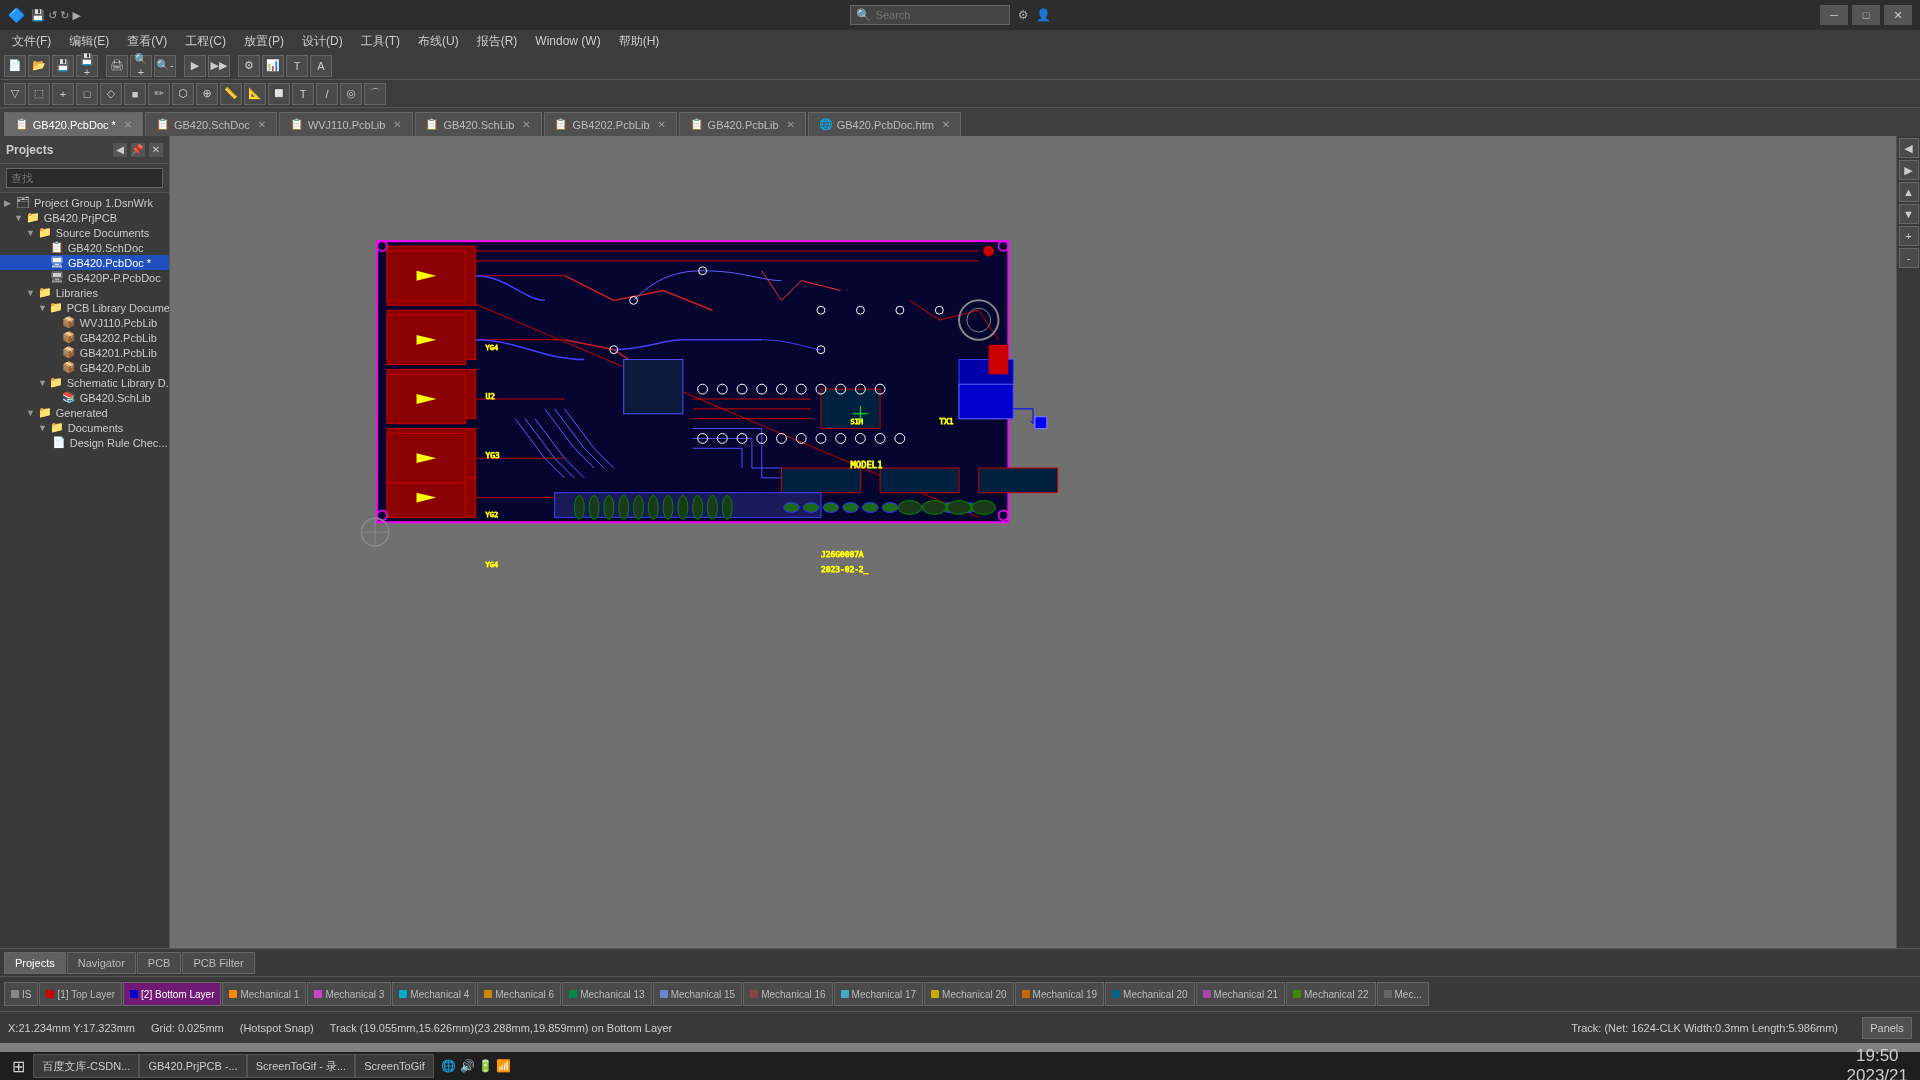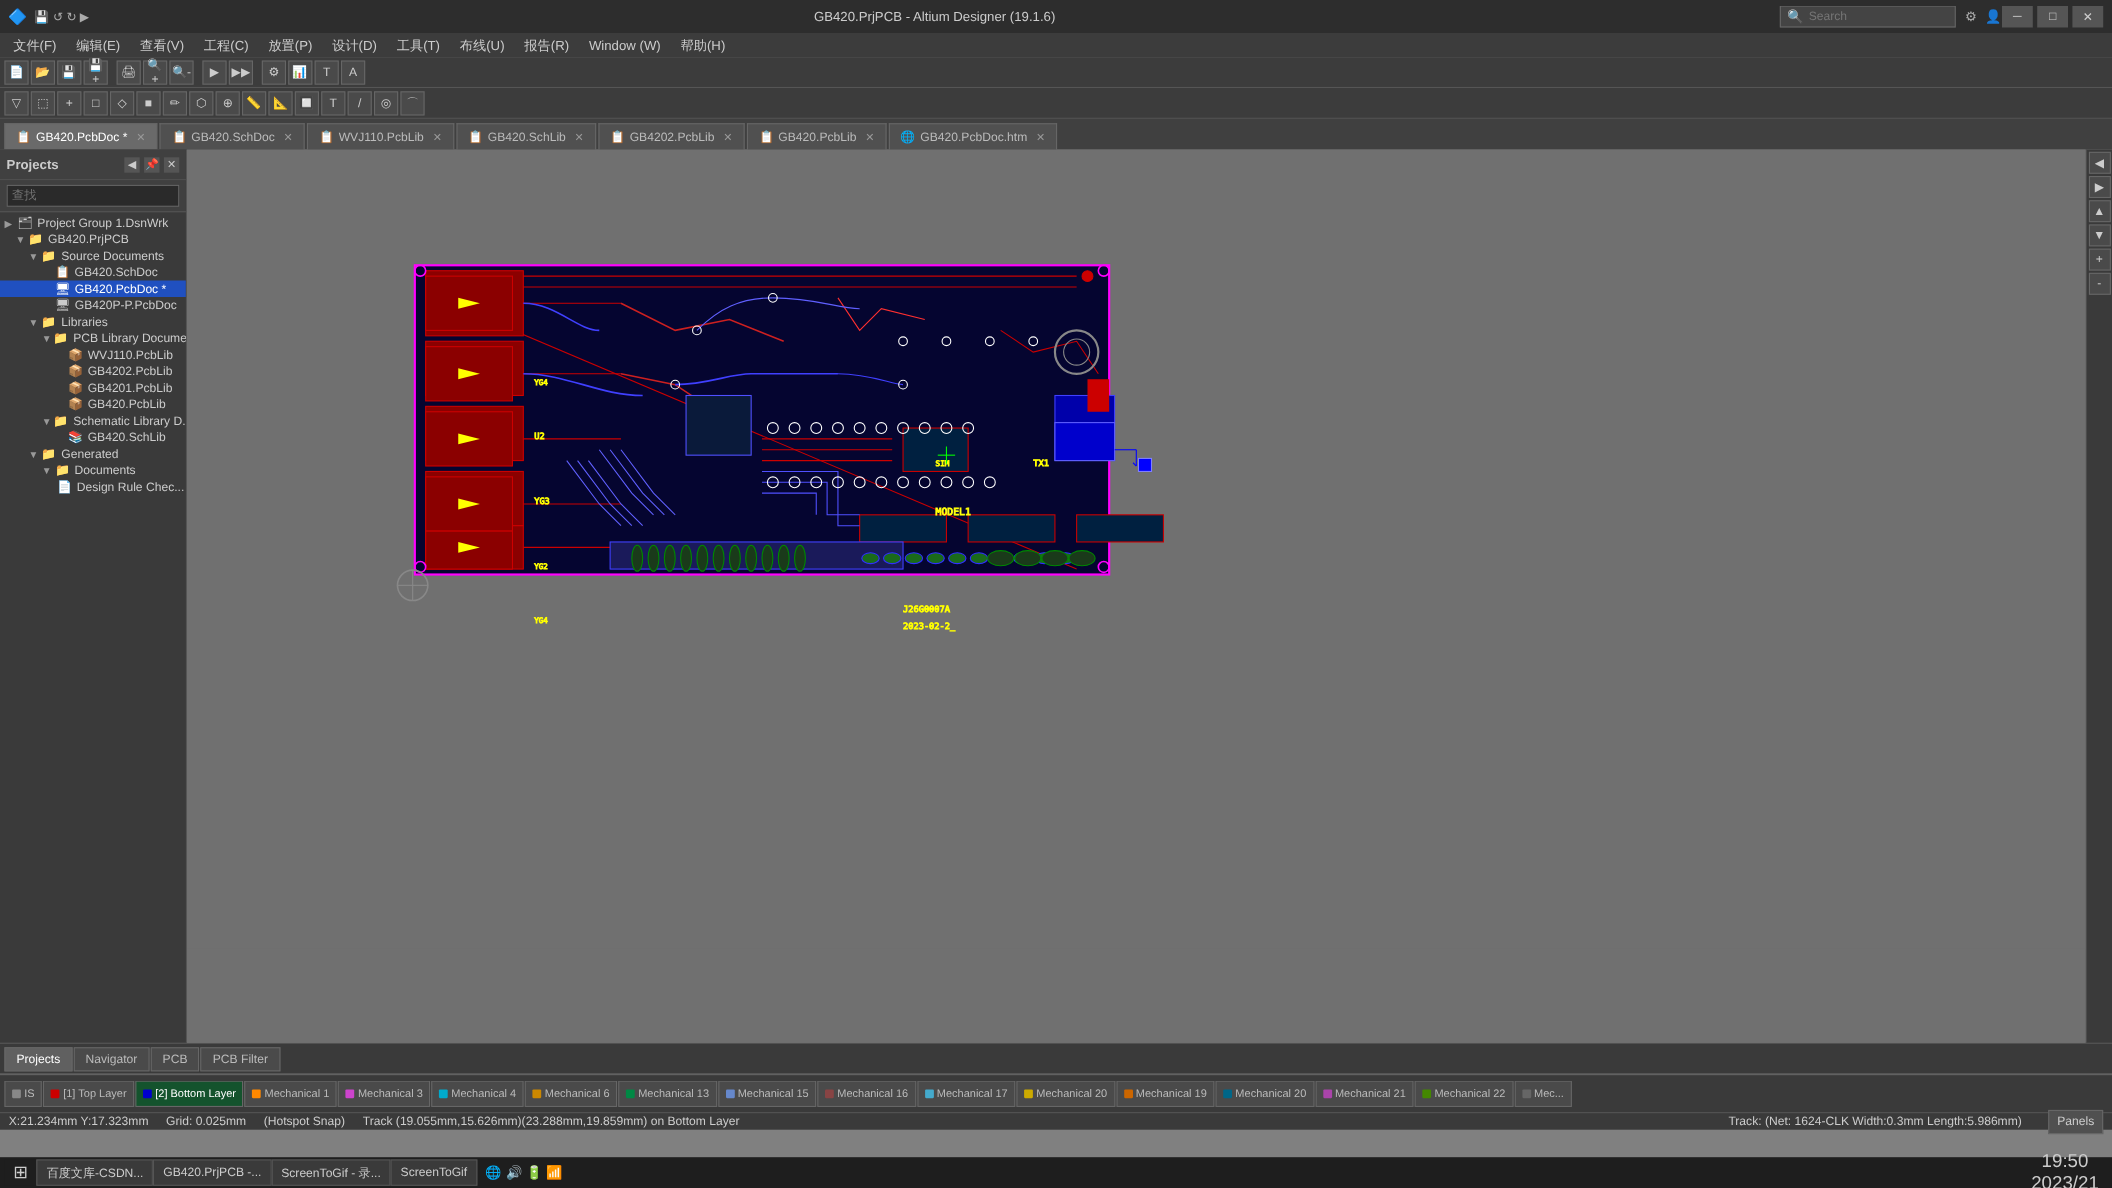--- a/index.html
+++ b/index.html
@@ -190,26 +190,26 @@
       height: 24px;
       padding: 0 6px;
       display: flex; align-items: center; gap: 3px;
       background: #4a4a4a;
       border: 1px solid #666;
       color: #bbb;
       cursor: pointer;
       font-size: 10px;
       white-space: nowrap;
     }
-    .layer-tab.active { background: #14532d; color: #fff; }
+    .layer-tab.active { background: #701a75; color: #fff; }
     .layer-dot { width: 8px; height: 8px; border-radius: 1px; }
 
     
     #status-bar1 {
-      height: 16px;
+      height: 32px;
       background: #3a3a3a;
       border-top: 1px solid #555;
       display: flex; align-items: center;
       padding: 0 8px;
       gap: 16px;
       font-size: 11px; color: #ccc;
     }
 
     
     #taskbar {
@@ -270,21 +270,20 @@
 <div id="titlebar">
   <div class="left">
     <span style="font-size:14px;">🔷</span>
     <span style="color:#aaa; font-size:11px; display:flex; gap:3px;">
       <span style="cursor:pointer;">💾</span>
       <span style="cursor:pointer;">↺</span>
       <span style="cursor:pointer;">↻</span>
       <span style="cursor:pointer;">▶</span>
     </span>
   </div>
-  <div class="title">GB420.PrjPCB - Altium Designer (19.1.6)</div>
   <div style="display:flex; align-items:center; gap:8px;">
     <div class="title-search">
       <span style="color:#aaa; margin-right:4px;">🔍</span>
       <input type="text" placeholder="Search" style="">
     </div>
     <span style="cursor:pointer; color:#aaa;">⚙</span>
     <span style="cursor:pointer; color:#aaa;">👤</span>
   </div>
   <div class="win-controls">
     <button class="win-btn">─</button>

